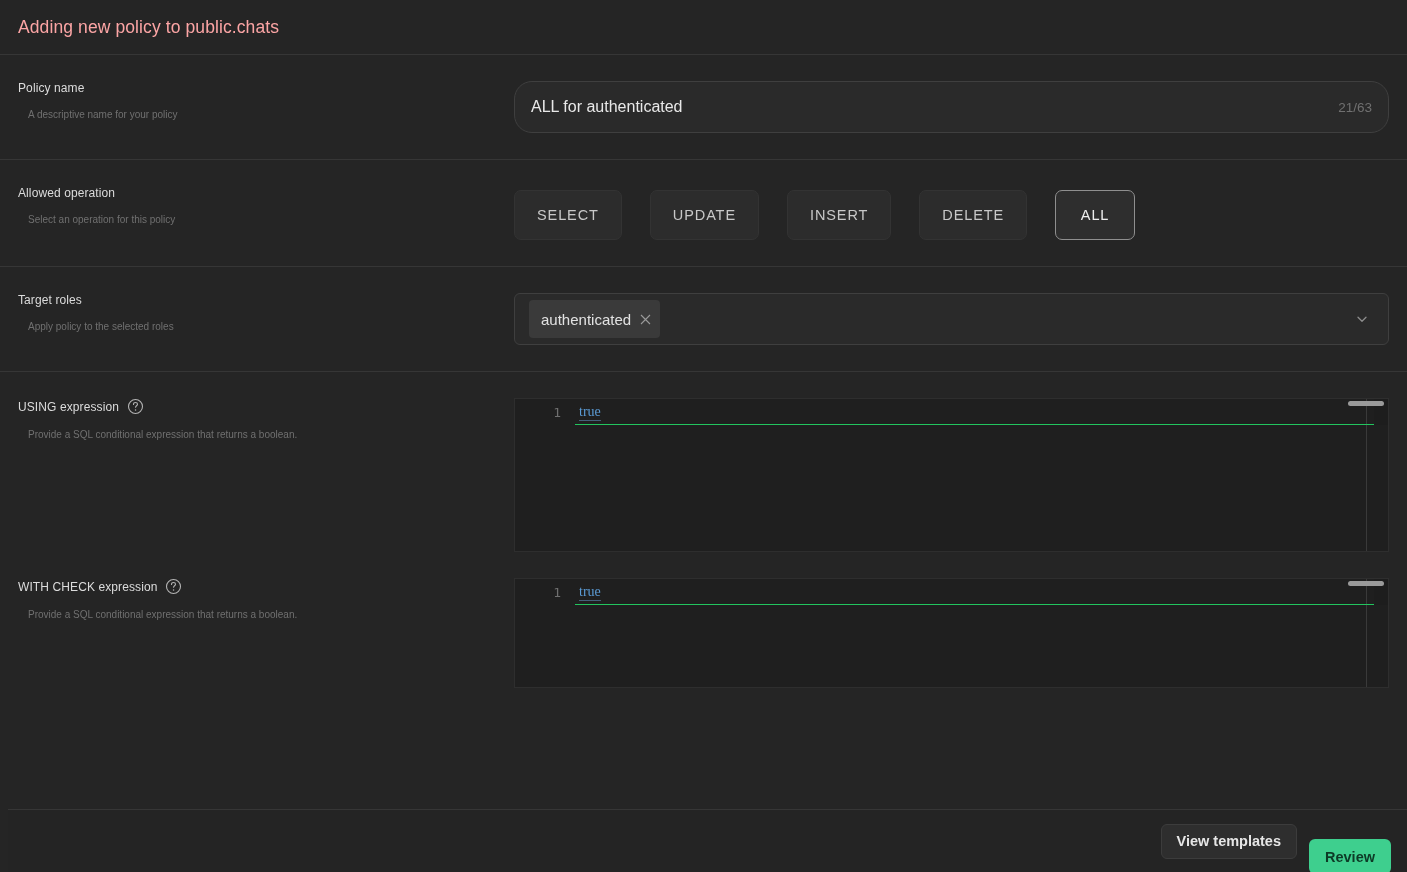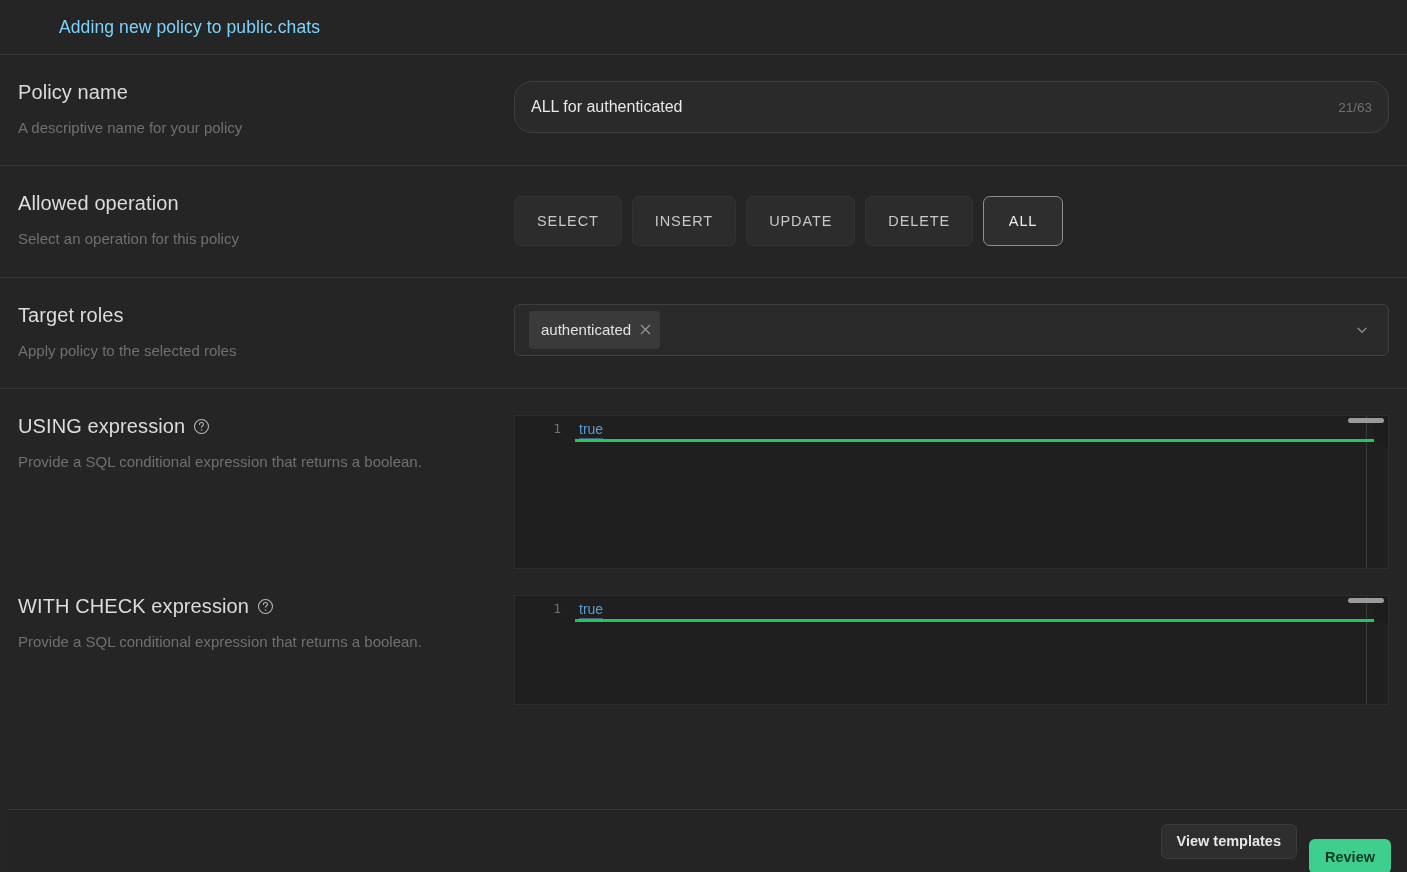--- a/index.html
+++ b/index.html
@@ -37,23 +37,22 @@
   .header{
     height:55px;
     flex:0 0 55px;
     display:flex;
     align-items:center;
     padding:0 18px;
     border-bottom:1px solid var(--border);
   }
   .header-title{
     font-size:17.5px;
-    color:#7dd3fc;
+    color:#fca5a5;
     letter-spacing:.1px;
-    margin-left:41px;
   }
 
   
   .body{
     flex:1 1 auto;
     overflow:hidden;
     position:relative;
   }
 
   .section{
@@ -64,34 +63,34 @@
   .section.no-border{border-bottom:none;}
   .sec-left{
     width:496px;
     flex:0 0 496px;
     padding-right:24px;
   }
   .sec-right{
     flex:1 1 auto;
   }
   .label{
-    font-size:20px;
+    font-size:12px;
     color:#dcdcdc;
     margin:0 0 12px 0;
     display:flex;
     align-items:center;
     gap:8px;
     letter-spacing:.1px;
   }
   .desc{
-    font-size:15px;
+    font-size:10px;
     color:var(--text-dimmer);
     line-height:1.55;
     max-width:410px;
-    margin:0;
+    margin:10px;
   }
 
   
   .help-icon{
     width:17px;height:17px;
     display:inline-flex;
     align-items:center;justify-content:center;
     flex:0 0 17px;
   }
   .help-icon svg{display:block;}
@@ -117,21 +116,21 @@
   .input-counter{
     font-size:13.5px;
     color:var(--text-dimmer);
     flex:0 0 auto;
     padding-left:10px;
   }
 
   
   .ops{
     display:flex;
-    gap:10px;
+    gap:28px;
     align-items:center;
     padding-top:4px;
   }
   .op-btn{
     height:50px;
     min-width:80px;
     padding:0 22px;
     background:#2c2c2c;
     border:1px solid #333;
     border-radius:7px;
@@ -207,26 +206,26 @@
     width:60px;
     flex:0 0 60px;
     text-align:right;
     padding-right:14px;
     color:#6f6f6f;
     font-family:"DejaVu Sans Mono", monospace;
     font-size:13px;
   }
   .code-line{
     flex:1 1 auto;
-    font-family:Liberation Sans, sans-serif;
+    font-family:Liberation Serif, serif;
     font-size:14px;
     color:var(--code-blue);
     position:relative;
     padding-left:4px;
-    border-bottom:3px solid #22c55e;
+    border-bottom:1px solid #22c55e;
     height:26px;
     line-height:26px;
     margin-right:1px;
   }
   .code-tok{border-bottom:1px solid #44607a;padding-bottom:1px;}
   .ed-ruler{
     position:absolute;
     top:0;bottom:0;
     left:851px;
     width:1px;
@@ -310,22 +309,22 @@
     </div>
 
     <div class="section">
       <div class="sec-left">
         <div class="label">Allowed operation</div>
         <p class="desc">Select an operation for this policy</p>
       </div>
       <div class="sec-right">
         <div class="ops">
           <button class="op-btn">SELECT</button>
+          <button class="op-btn">UPDATE</button>
           <button class="op-btn">INSERT</button>
-          <button class="op-btn">UPDATE</button>
           <button class="op-btn">DELETE</button>
           <button class="op-btn selected">ALL</button>
         </div>
       </div>
     </div>
 
     <div class="section">
       <div class="sec-left">
         <div class="label">Target roles</div>
         <p class="desc">Apply policy to the selected roles</p>

